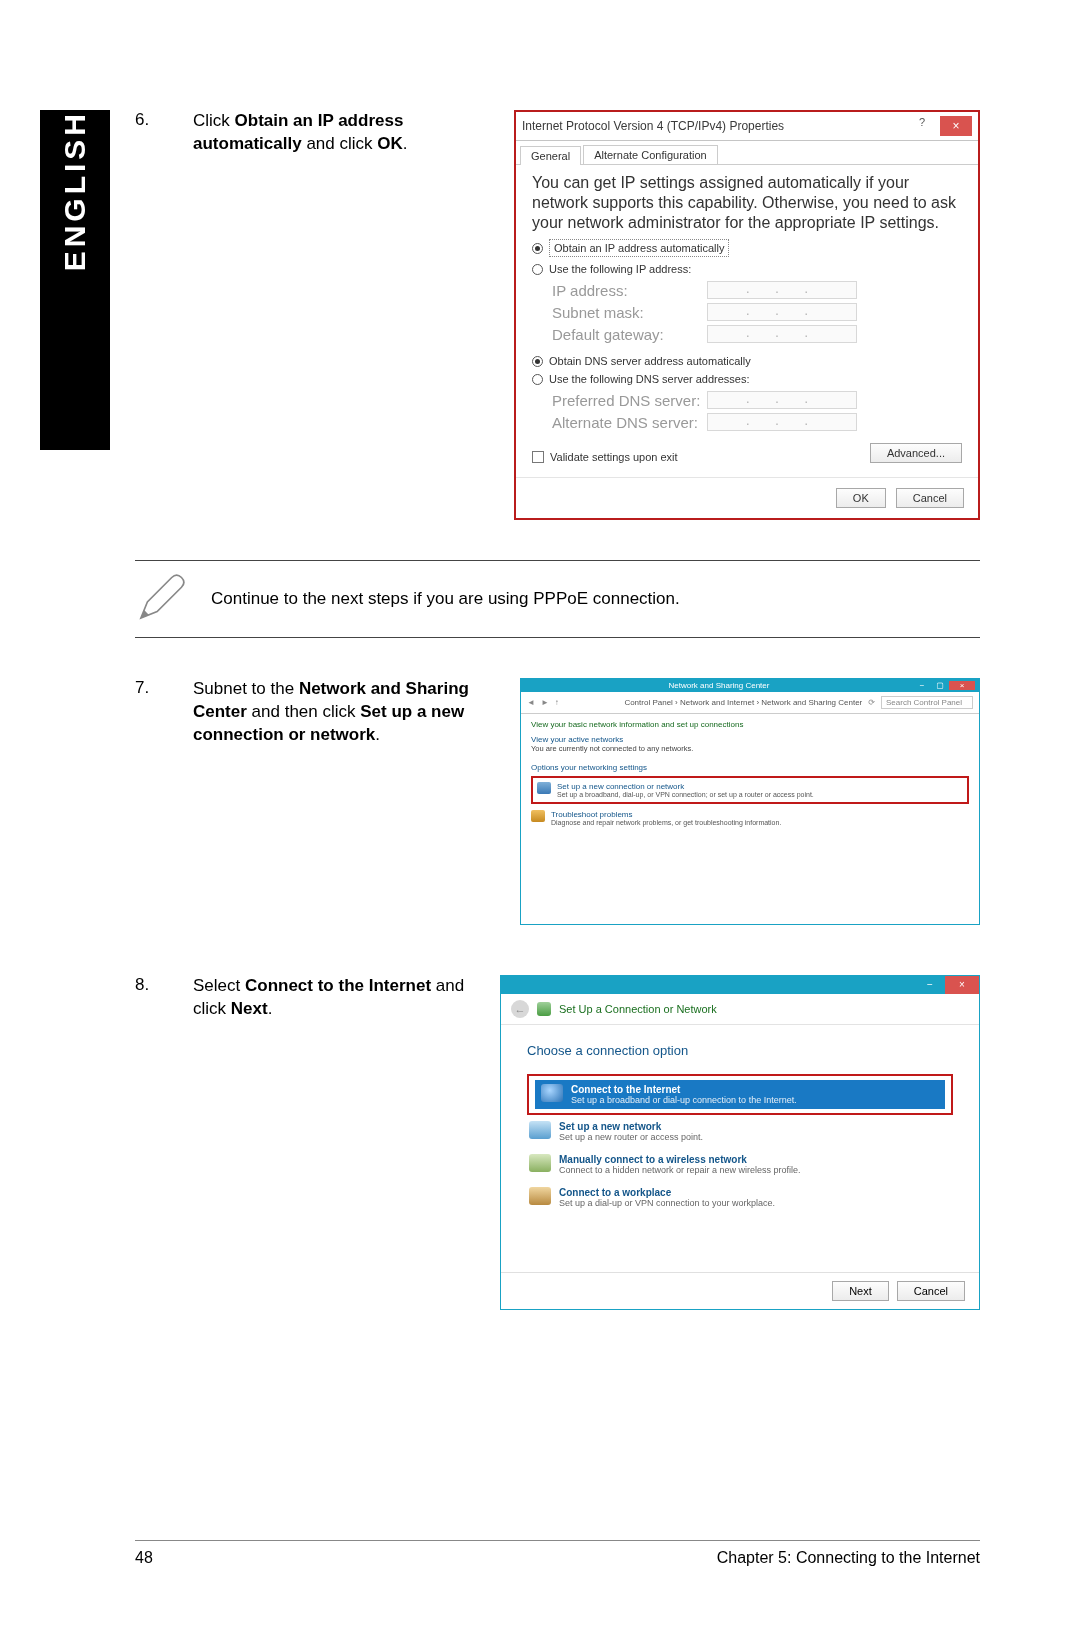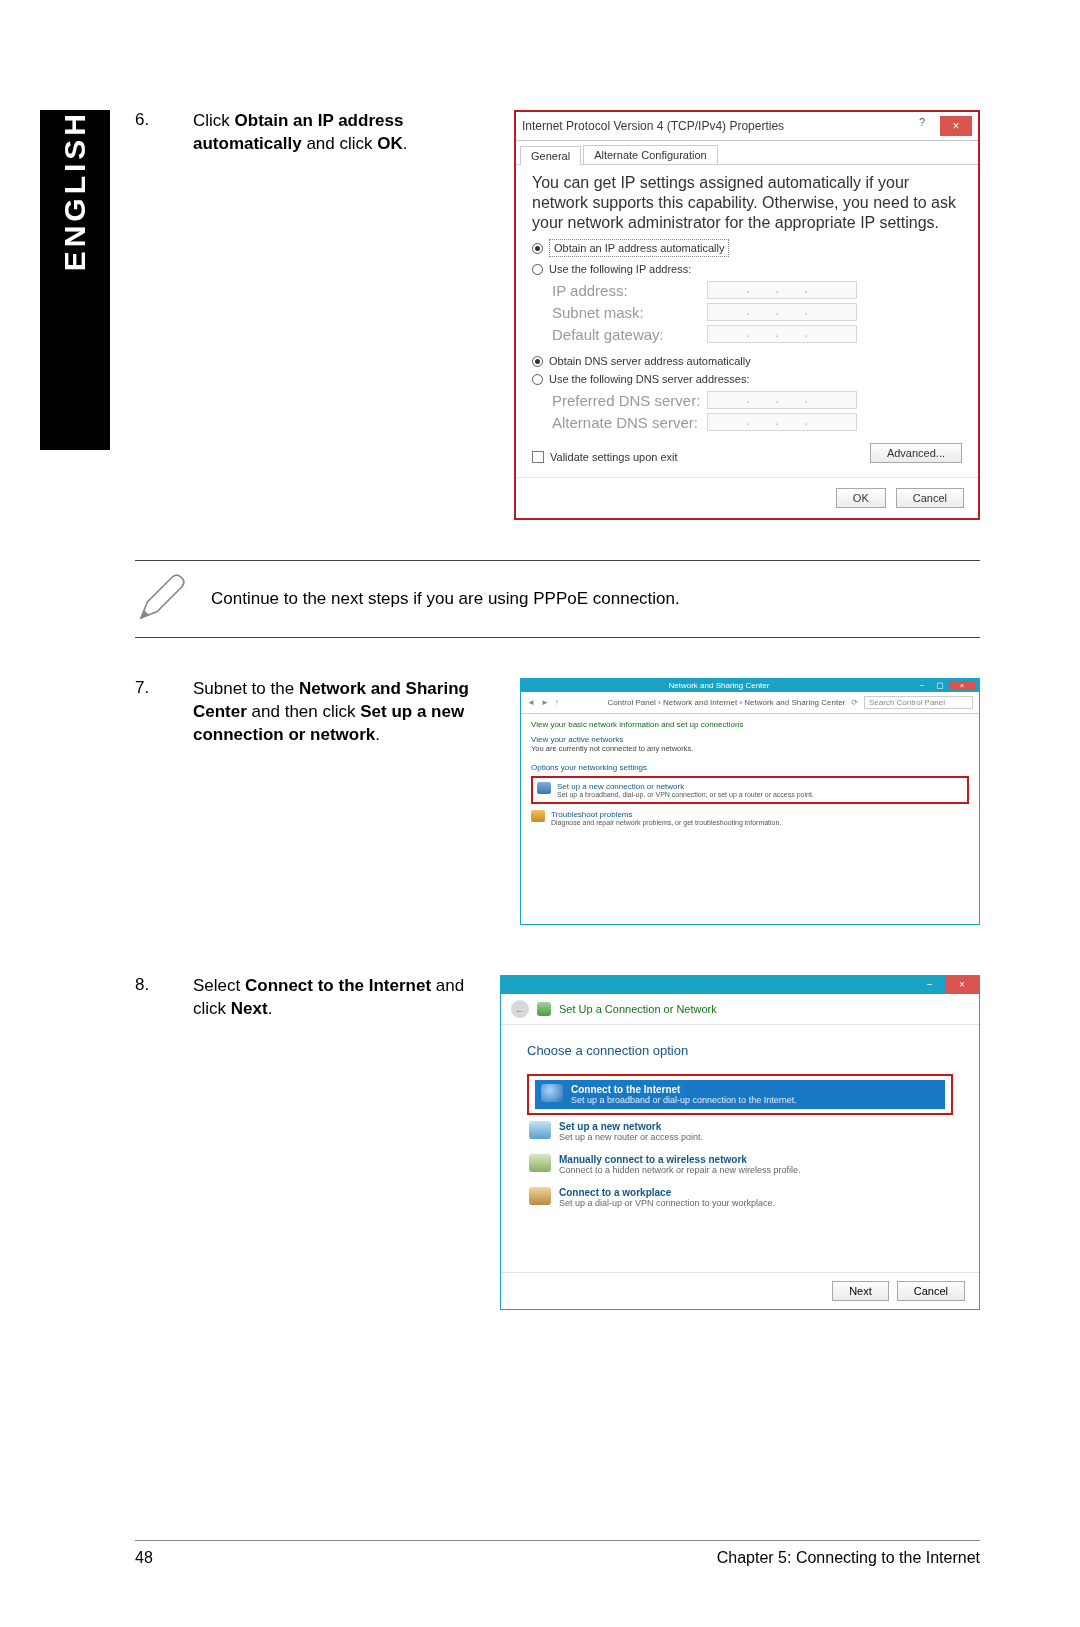--- a/index.html
+++ b/index.html
@@ -51,21 +51,21 @@
   
   .step7-block { display: flex; align-items: flex-start; gap: 30px; }
   .dlg2 { width: 460px; border: 1px solid #19a2c4; font-size: 8px; }
   .dlg2-titlebar { background: #19a2c4; color: #fff; display: flex; align-items: center; padding: 2px 4px; }
   .dlg2-title { flex: 1; text-align: center; }
   .win-min { width: 18px; text-align: center; color: #fff; }
   .win-close2 { width: 26px; background: #d9534f; text-align: center; color: #fff; }
   .dlg2-bread { border-bottom: 1px solid #ccc; padding: 4px 6px; display: flex; align-items: center; gap: 6px; color: #333; }
   .dlg2-bread .nav-arrows { color: #888; }
   .dlg2-bread .crumb { color: #555; text-align: right; }
-  .dlg2-search { border: 1px solid #ccc; padding: 1px 4px; color: #888; width: 109px; text-align: left; }
+  .dlg2-search { border: 1px solid #ccc; padding: 1px 4px; color: #888; width: 92px; text-align: left; }
   .dlg2-body { display: flex; min-height: 210px; }
   .dlg2-side { width: 95px; padding: 6px 6px; color: #1a4a7a; }
   .dlg2-side div { margin-bottom: 6px; }
   .dlg2-main { flex: 1; padding: 6px 10px; color: #1a4a7a; }
   .dlg2-main .head { color: #166a1f; margin-bottom: 6px; }
   .dlg2-main .sub { color: #444; font-size: 7.5px; margin-bottom: 10px; }
   .task-box { border: 2px solid #c01919; padding: 2px 4px; margin: 4px 0; }
   .task-row { display: flex; gap: 6px; align-items: flex-start; padding: 2px 0; }
   .task-icon { width: 14px; height: 12px; background: linear-gradient(#7fb0d8,#3a79b5); border-radius: 2px; flex-shrink: 0; }
   .task-icon.tool { background: linear-gradient(#f0c060,#c68a20); }

